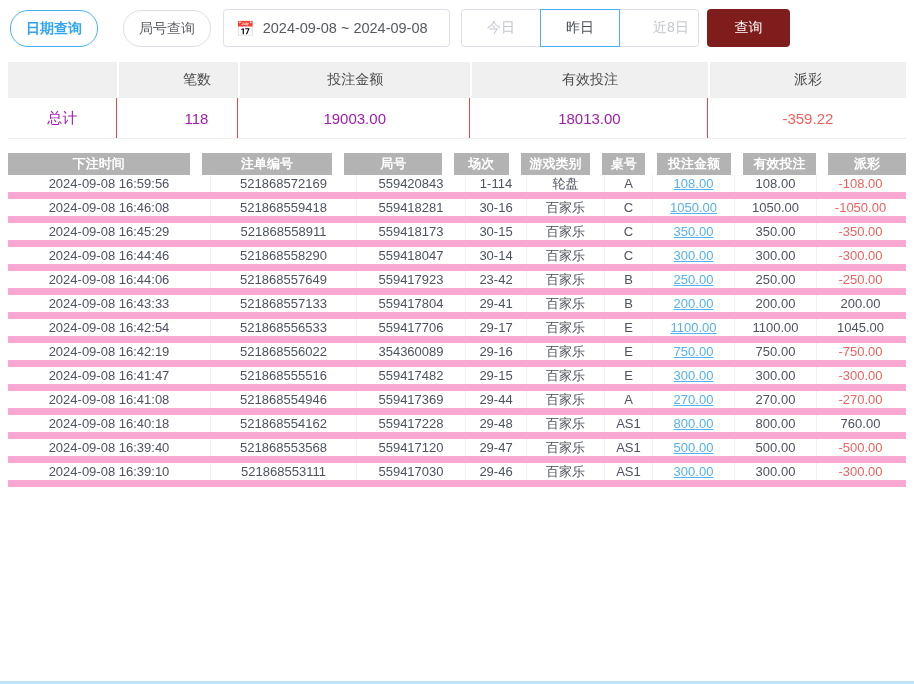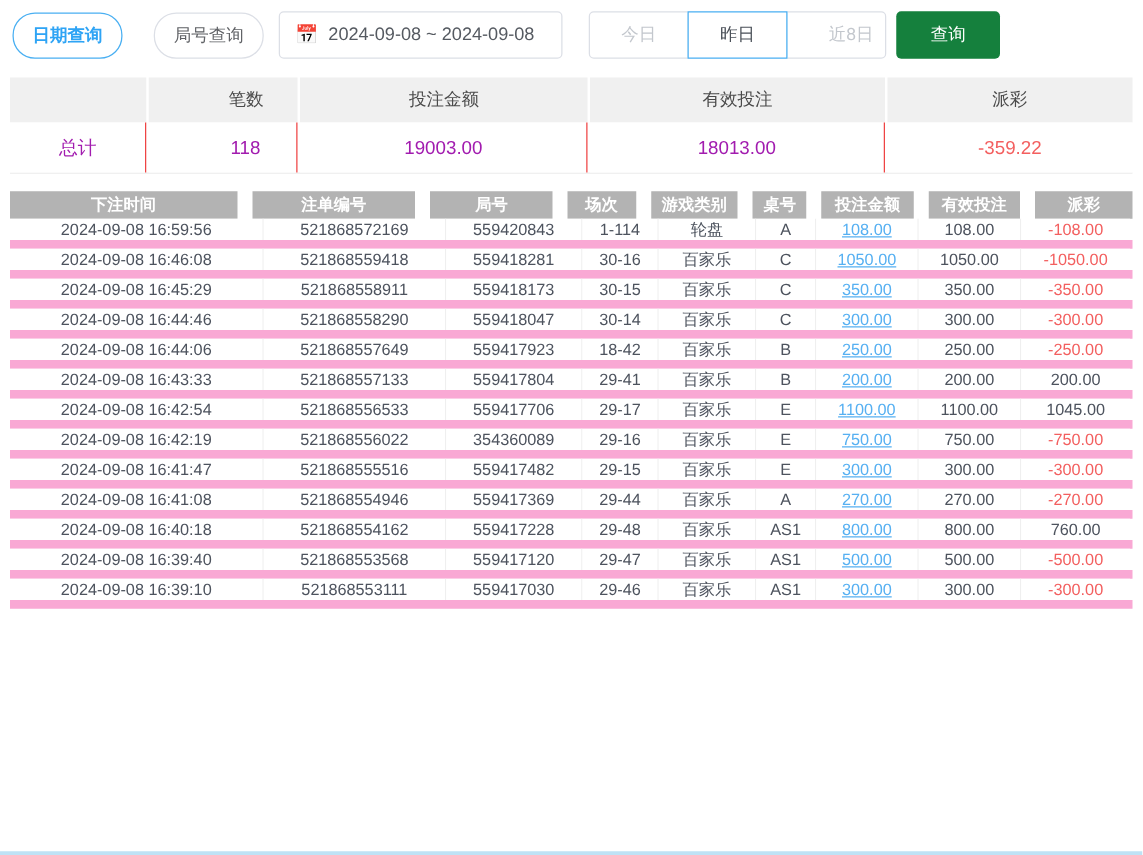--- a/index.html
+++ b/index.html
@@ -70,34 +70,34 @@
     width: 80px;
     height: 38px;
     background: #fff;
     border: 1px solid #dcdfe6;
     color: #c3c7cd;
     font-size: 14px;
     cursor: pointer;
     position: relative;
   }
   .seg-btn:not(:first-child) { margin-left: -1px; }
-  .seg-btn:first-child { border-radius: 4px 0 0 4px; margin-left: 10px; }
+  .seg-btn:first-child { border-radius: 4px 0 0 4px; }
   .seg-btn:last-child { border-radius: 0 4px 4px 0; padding-left: 24px; }
   .seg-btn.active {
     border: 1px solid #49aff2;
     color: #4a5058;
     z-index: 2;
   }
   .primary-btn {
     margin-left: 8px;
     width: 83px;
     height: 38px;
     border: none;
     border-radius: 4px;
-    background: #15803d;
+    background: #7f1d1d;
     color: #ffffff;
     font-size: 14px;
     cursor: pointer;
   }
 
   
   .summary {
     margin: 15px 8px 0 8px;
     width: 898px;
   }
@@ -289,21 +289,21 @@
         <div class="t-cell c6">
           <a class="bet-link">300.00</a>
         </div>
         <div class="t-cell c7">300.00</div>
         <div class="t-cell c8 neg">-300.00</div>
       </div>
       <div class="t-row">
         <div class="t-cell c0">2024-09-08 16:44:06</div>
         <div class="t-cell c1">521868557649</div>
         <div class="t-cell c2">559417923</div>
-        <div class="t-cell c3">18-42</div>
+        <div class="t-cell c3">23-42</div>
         <div class="t-cell c4">百家乐</div>
         <div class="t-cell c5">B</div>
         <div class="t-cell c6">
           <a class="bet-link">250.00</a>
         </div>
         <div class="t-cell c7">250.00</div>
         <div class="t-cell c8 neg">-250.00</div>
       </div>
       <div class="t-row">
         <div class="t-cell c0">2024-09-08 16:43:33</div>

